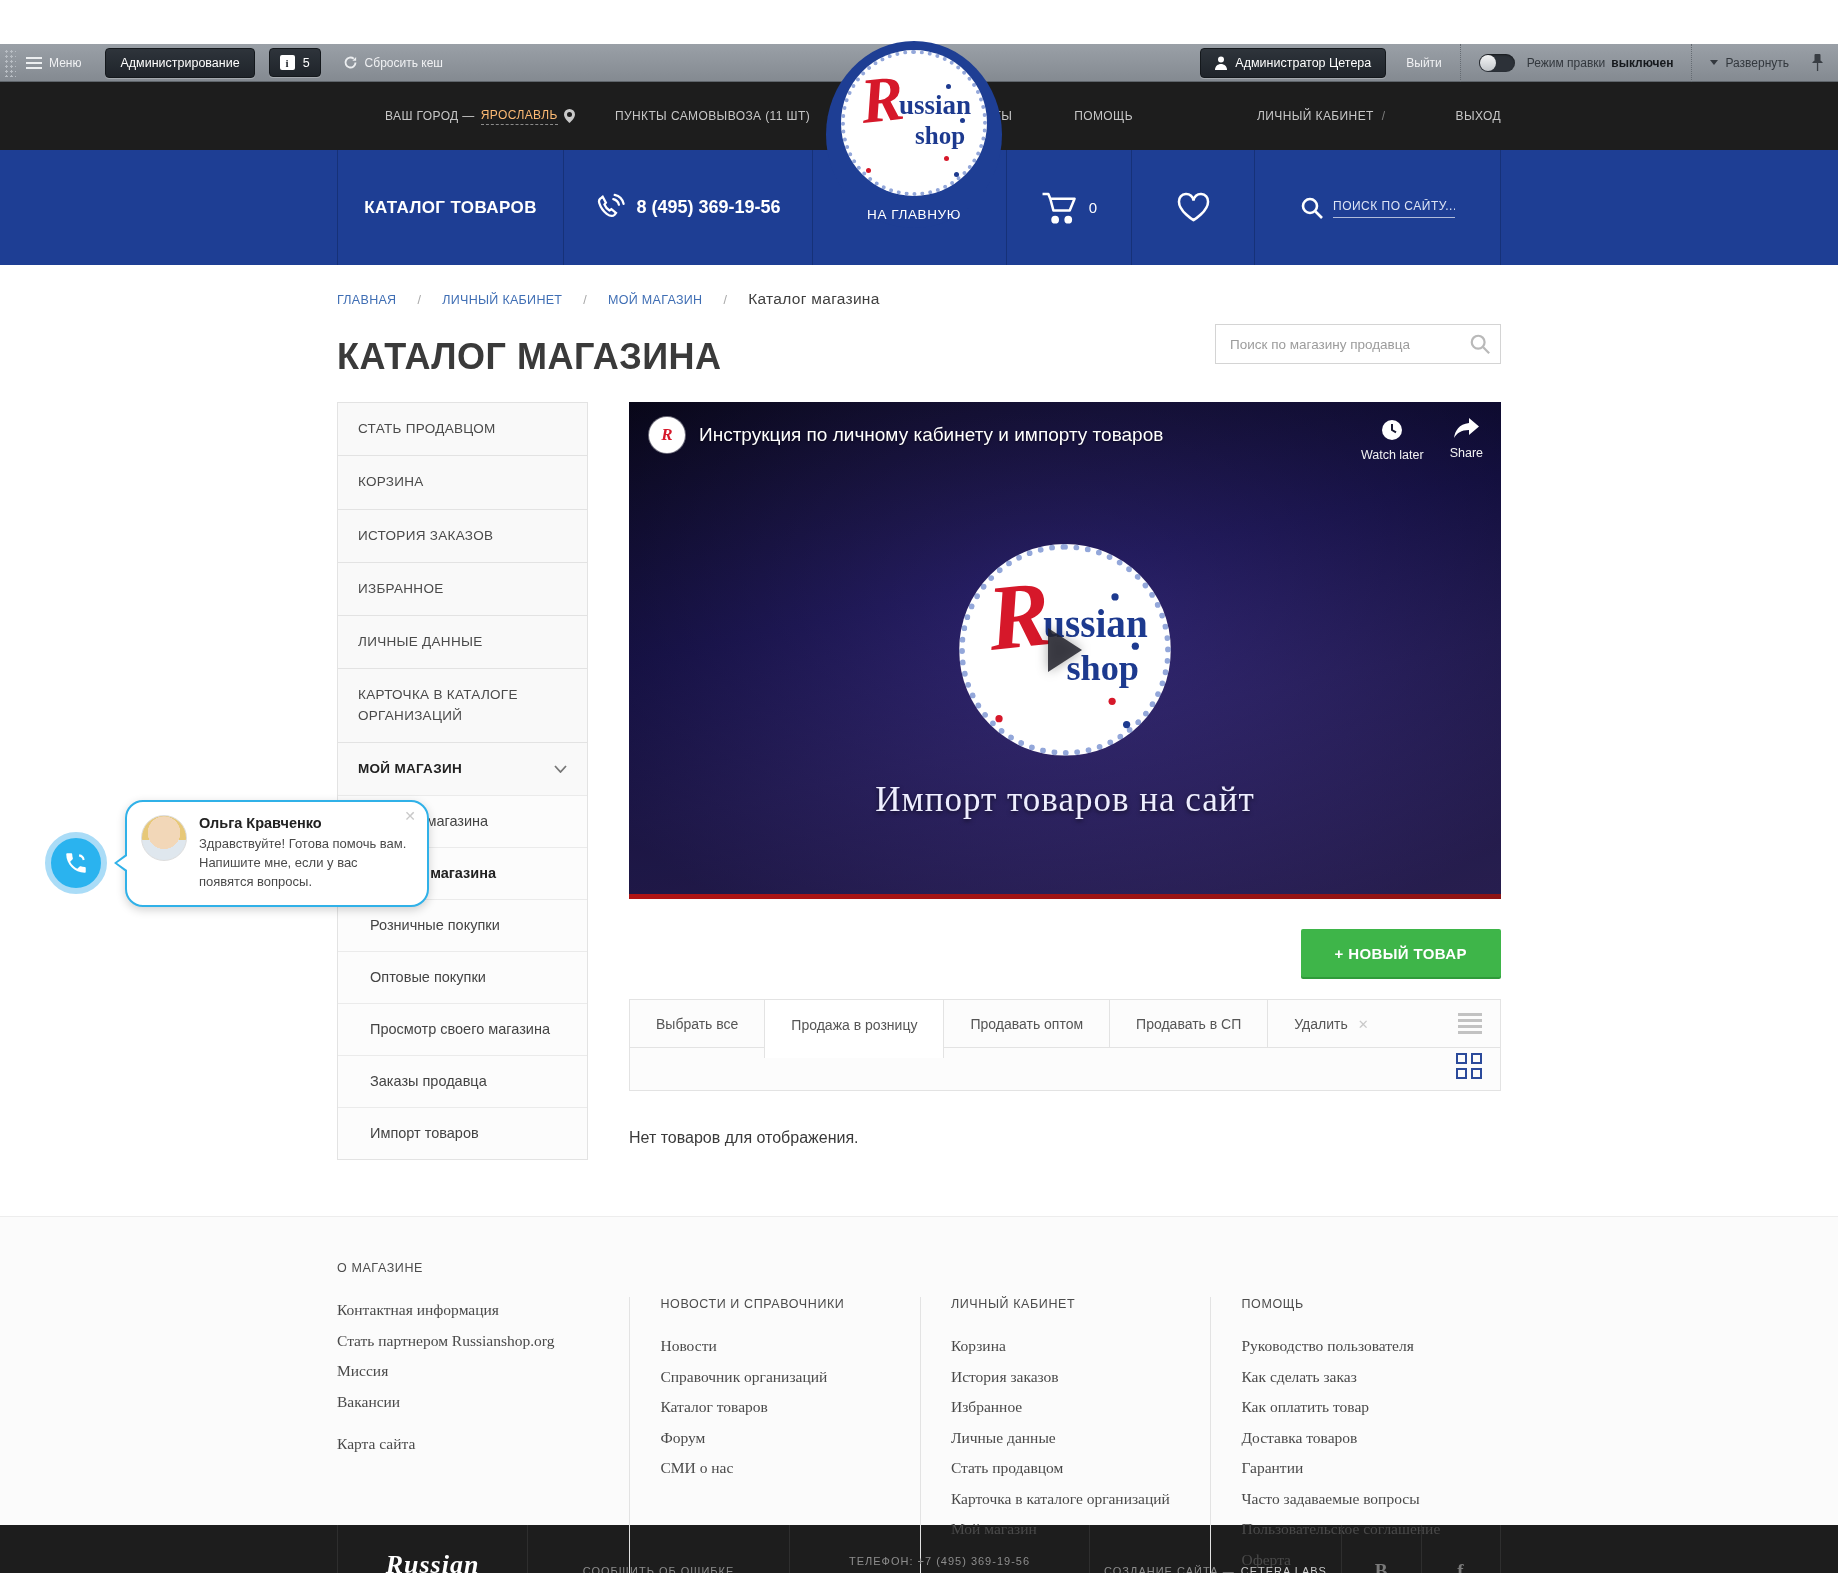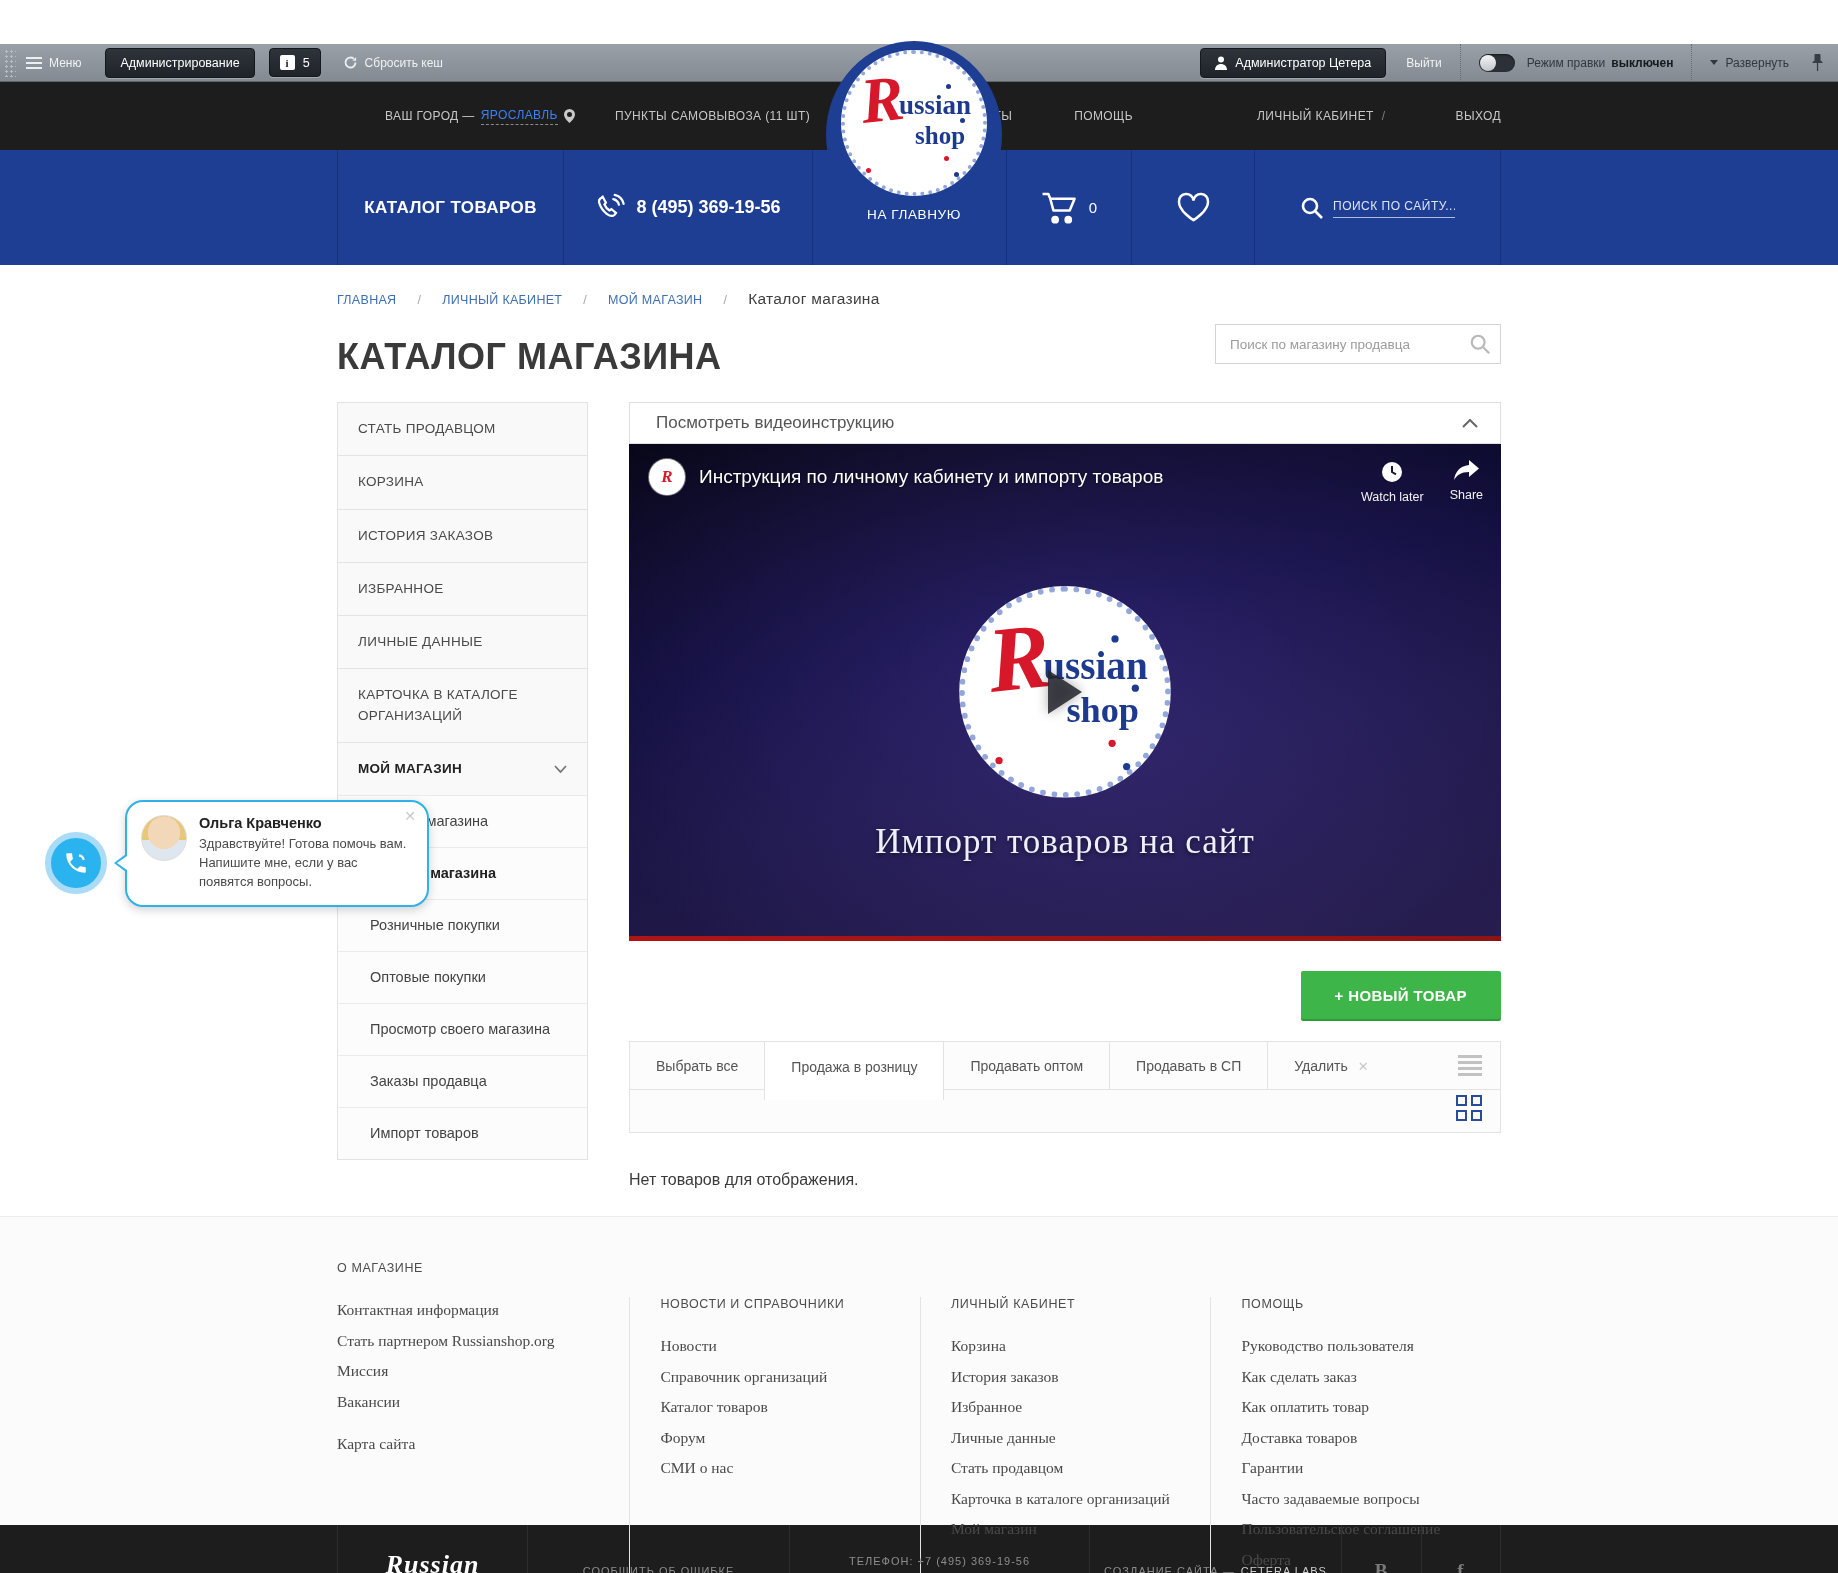--- a/index.html
+++ b/index.html
@@ -22,21 +22,21 @@
   .toggle .knob { position:absolute; left:1px; top:1px; width:16px; height:16px; border-radius:50%; background:linear-gradient(#f4f5f6,#c3c7cb); }
   .ab-dark { color:#33383e; }
   .ab-state { color:#16191d; font-weight:700; }
   .caret-down { width:0; height:0; border-left:4px solid transparent; border-right:4px solid transparent; border-top:5px solid #33383e; display:inline-block; }
 
   
   .topbar { height:68px; background:#1d1d1d; color:#c7c7c7; font-size:12px; letter-spacing:.4px; }
   .topbar .container { display:flex; align-items:center; height:100%; }
   .tb-link { color:#c7c7c7; cursor:pointer; text-decoration:none; }
   .city-group { margin-left:48px; display:flex; align-items:center; gap:6px; }
-  .city-name { border-bottom:1px dashed #8a8a8a; padding-bottom:2px; cursor:pointer; color:#3b82f6; }
+  .city-name { border-bottom:1px dashed #8a8a8a; padding-bottom:2px; cursor:pointer; color:#fdba74; }
   .pickup { margin-left:40px; }
   .tb-right { margin-left:auto; display:flex; align-items:center; }
   .tb-right .tb-link { margin-left:62px; }
   .acct-sep { color:#7d7d7d; margin:0 8px; }
 
   
   .navbar { height:115px; background:#1e3e94; }
   .navbar .container { display:flex; height:100%; }
   .nav-sec { height:100%; display:flex; align-items:center; justify-content:center; border-left:1px solid rgba(10,25,70,.35); color:#fff; }
   .nav-sec:last-child { border-right:1px solid rgba(10,25,70,.35); }
@@ -313,26 +313,20 @@
             <a class="active">Каталог магазина</a>
             <a>Розничные покупки</a>
             <a>Оптовые покупки</a>
             <a>Просмотр своего магазина</a>
             <a>Заказы продавца</a>
             <a>Импорт товаров</a>
           </div>
         </nav>
 
         <div class="main-col">
-          <div class="video-head">
-            <span>Посмотреть видеоинструкцию</span>
-            <svg width="16" height="9" viewBox="0 0 16 9" fill="none" stroke="#666" stroke-width="2">
-                <path d="M1 8 8 1l7 7"></path>
-              </svg>
-          </div>
 
           <div class="player">
             <div class="yt-toprow">
               <div class="mini-logo">R</div>
               <span class="yt-title">Инструкция по личному кабинету и импорту товаров</span>
             </div>
             <div class="yt-actions">
               <div class="yt-act">
                 <svg width="24" height="24" viewBox="0 0 24 24">
                     <circle cx="12" cy="12" r="10" fill="#fff"></circle>

